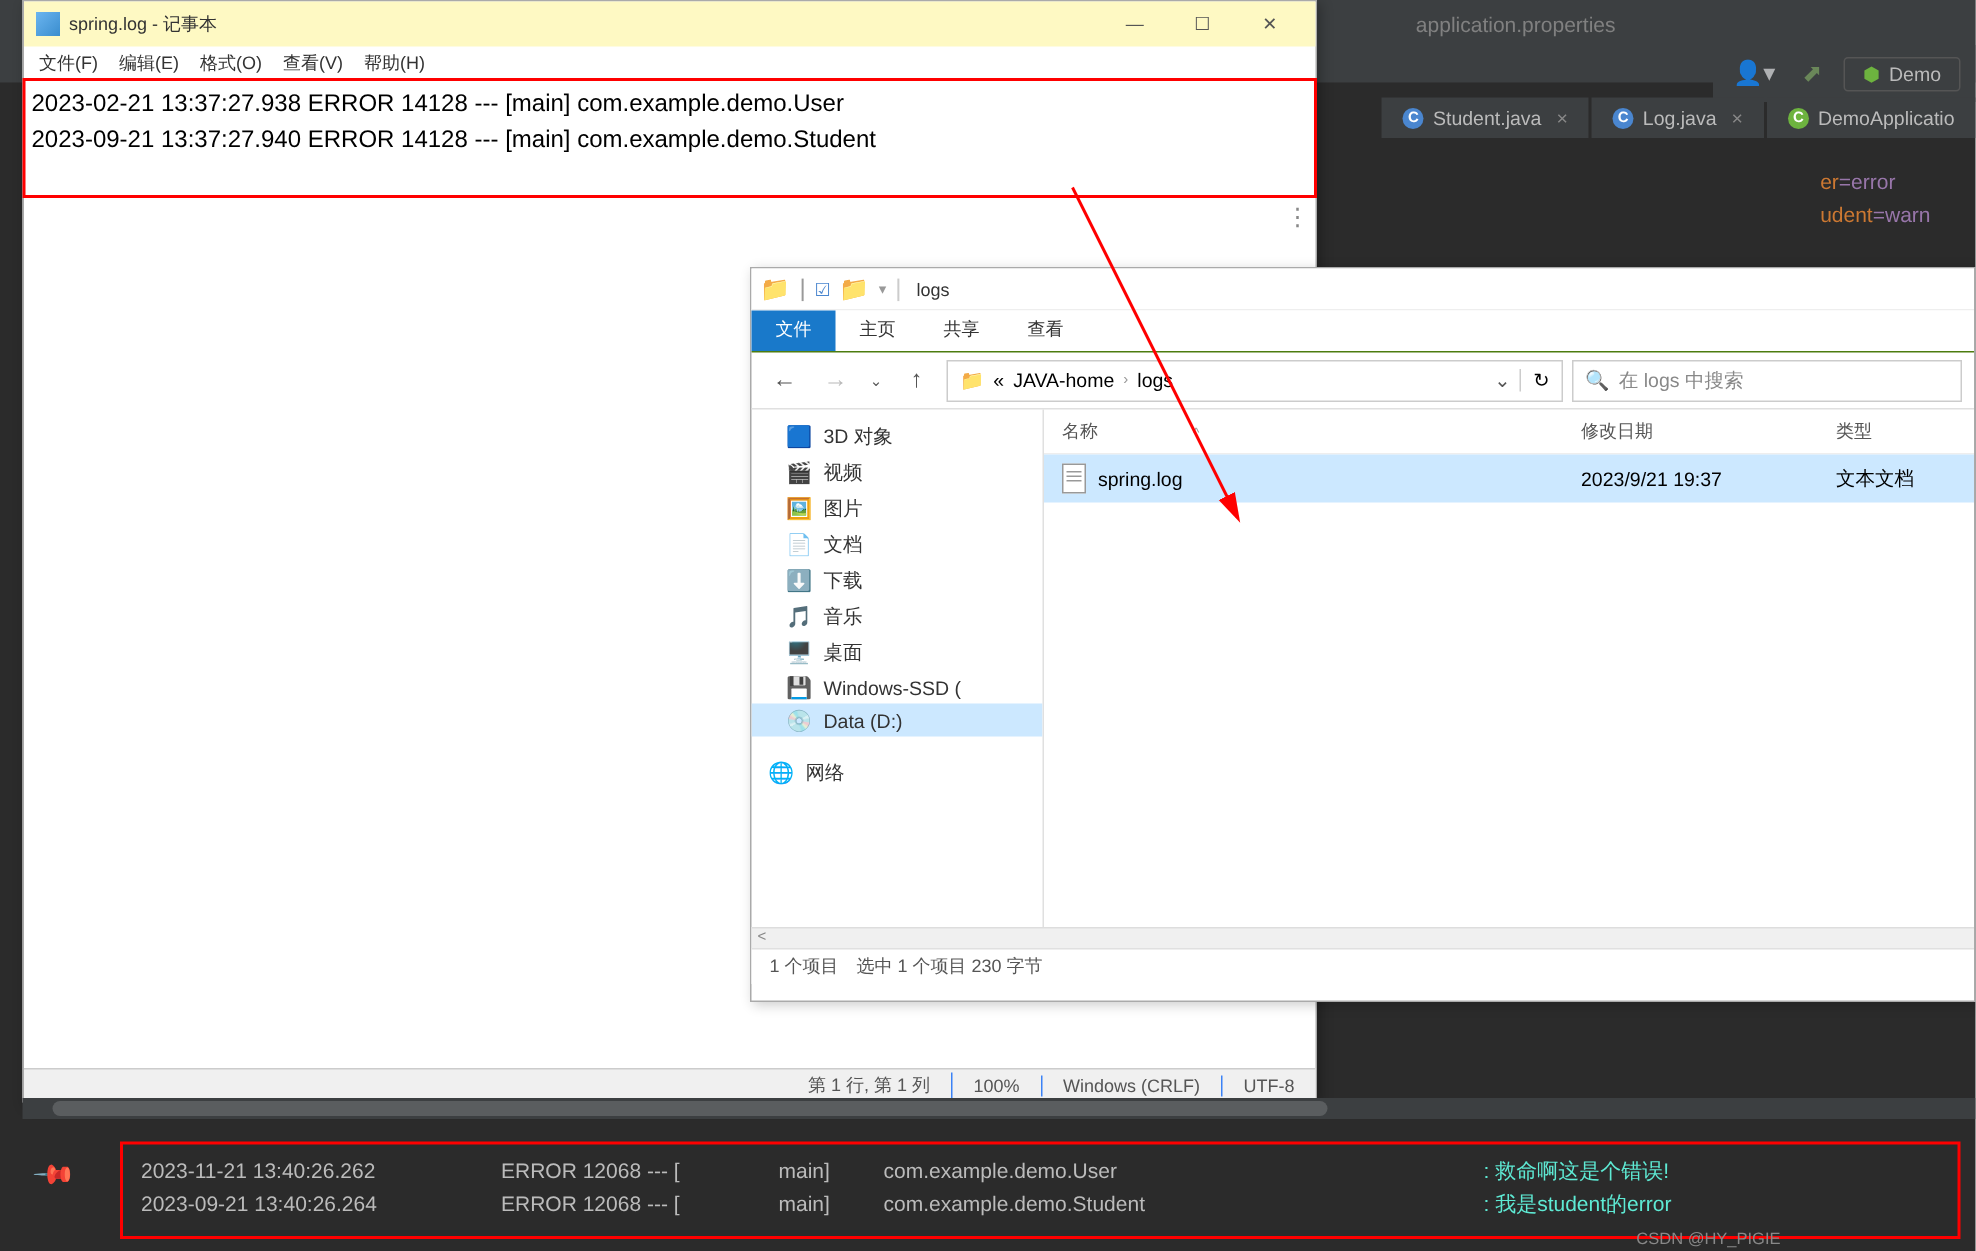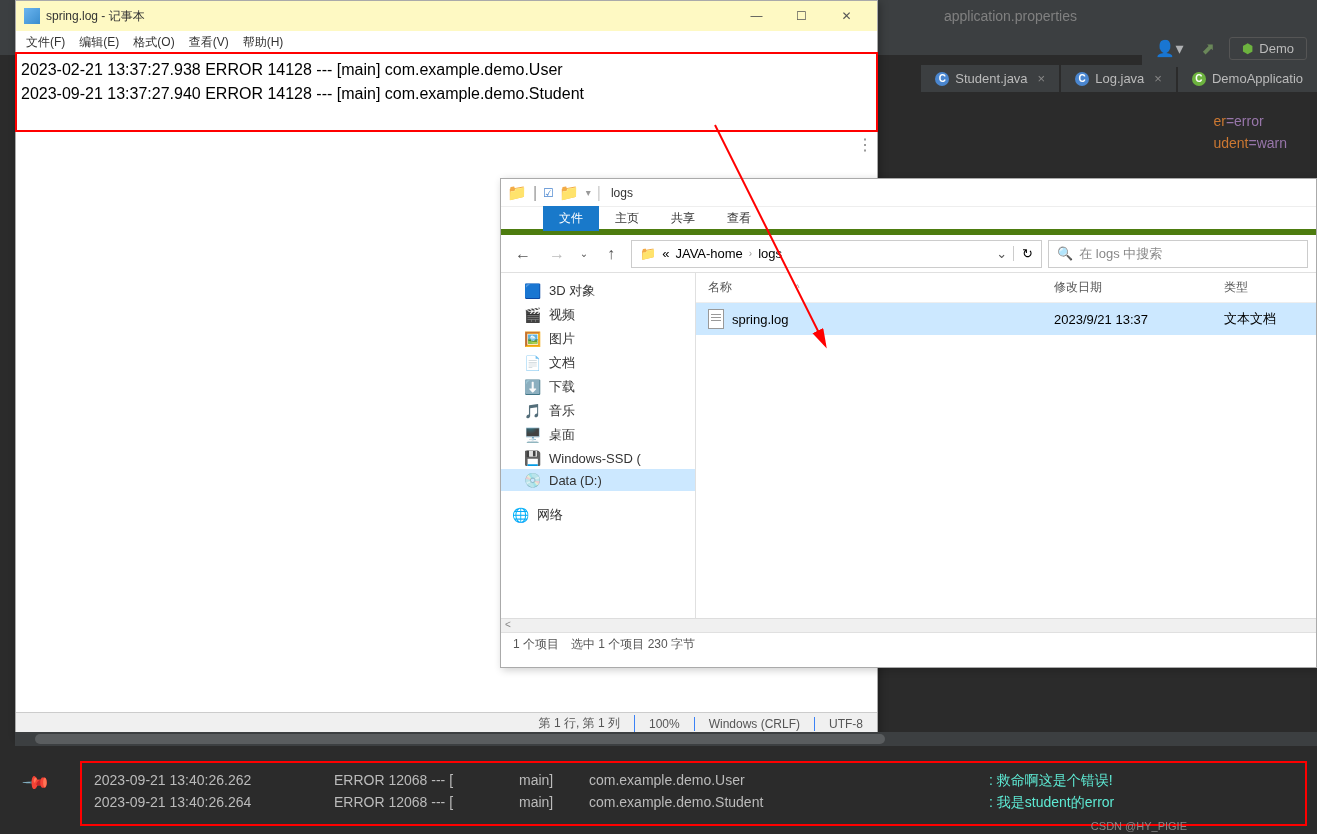--- a/index.html
+++ b/index.html
@@ -34,21 +34,21 @@
     .notepad-menu { padding: 2px 6px; color: #333; }
     .notepad-content { border: 2px solid #ff0000; margin: -1px; padding: 4px; font-family: "Consolas", "SimSun", monospace; font-size: 16px; line-height: 1.5; color: #000; height: 80px; }
     .notepad-body { height: calc(100% - 130px); position: relative; }
     .notepad-statusbar { position: absolute; bottom: 0; left: 0; right: 0; height: 22px; background: #f0f0f0; border-top: 1px solid #ccc; display: flex; align-items: center; font-size: 12px; color: #555; }
     .notepad-status-item { padding: 0 14px; border-right: 1px solid #3b82f6; }
     
     
     .explorer { position: absolute; top: 178px; left: 500px; width: 817px; height: 490px; background: #fff; border: 1px solid #aaa; box-shadow: 2px 2px 8px rgba(0,0,0,0.2); }
     .explorer-qat { height: 28px; background: #fff; display: flex; align-items: center; padding: 0 6px; gap: 6px; border-bottom: 1px solid #eee; }
     .explorer-qat-title { font-size: 12px; color: #333; margin-left: 4px; }
-    .explorer-ribbon { height: 28px; background: #fff; display: flex; align-items: center; border-bottom: 6px solid #4d7c0f; padding-left: 42px; }
+    .explorer-ribbon { height: 28px; background: #fff; display: flex; border-bottom: 1px solid #4d7c0f; }
     .explorer-ribbon-tab { padding: 4px 16px; font-size: 12px; color: #333; }
     .explorer-ribbon-tab.file { background: #1979ca; color: white; }
     .explorer-nav { height: 38px; display: flex; align-items: center; padding: 4px 8px; gap: 6px; border-bottom: 1px solid #e0e0e0; }
     .explorer-navbtn { width: 28px; height: 28px; display: flex; align-items: center; justify-content: center; color: #555; font-size: 16px; }
     .explorer-address { flex: 1; height: 28px; border: 1px solid #ccc; display: flex; align-items: center; padding: 0 8px; font-size: 13px; gap: 6px; }
     .explorer-search { width: 260px; height: 28px; border: 1px solid #ccc; display: flex; align-items: center; padding: 0 8px; font-size: 13px; color: #888; gap: 6px; }
     .explorer-body { display: flex; height: 345px; }
     .explorer-sidebar { width: 195px; border-right: 1px solid #e0e0e0; overflow-y: auto; padding: 6px 0; }
     .sidebar-item { display: flex; align-items: center; gap: 8px; padding: 3px 8px 3px 24px; font-size: 13px; color: #333; }
     .sidebar-item.selected { background: #cce8ff; }
@@ -237,21 +237,21 @@
       <div class="filelist-header">
         <div class="filelist-col-name"><span>名称</span> <span style="color:#999;font-size:9px;margin-left:60px">^</span></div>
         <div class="filelist-col-date">修改日期</div>
         <div class="filelist-col-type">类型</div>
       </div>
       <div class="file-row selected">
         <div class="filelist-col-name" style="display:flex;align-items:center">
           <div class="file-icon"></div>
           <span>spring.log</span>
         </div>
-        <div class="filelist-col-date">2023/9/21 13:37</div>
+        <div class="filelist-col-date">2023/9/21 19:37</div>
         <div class="filelist-col-type">文本文档</div>
       </div>
     </div>
   </div>
   <div class="explorer-scrollbar">
     <span style="float:left;padding:0 4px;color:#888;font-size:10px">&lt;</span>
   </div>
   <div class="explorer-statusbar">
     <span>1 个项目</span>
     <span>选中 1 个项目 230 字节</span>
@@ -268,21 +268,21 @@
 </svg>
 
 <div class="ide-scroll">
   <div class="ide-scroll-thumb"></div>
 </div>
 
 <div class="pin-icon">📌</div>
 
 <div class="console">
   <div class="console-line">
-    <span class="ts">2023-09-21 13:40:26.262</span>
+    <span class="ts">2023-11-21 13:40:26.262</span>
     <span class="lvl">ERROR 12068 --- [</span>
     <span class="thread">main]</span>
     <span class="cls">com.example.demo.User</span>
     <span class="msg">: 救命啊这是个错误!</span>
   </div>
   <div class="console-line">
     <span class="ts">2023-09-21 13:40:26.264</span>
     <span class="lvl">ERROR 12068 --- [</span>
     <span class="thread">main]</span>
     <span class="cls">com.example.demo.Student</span>

